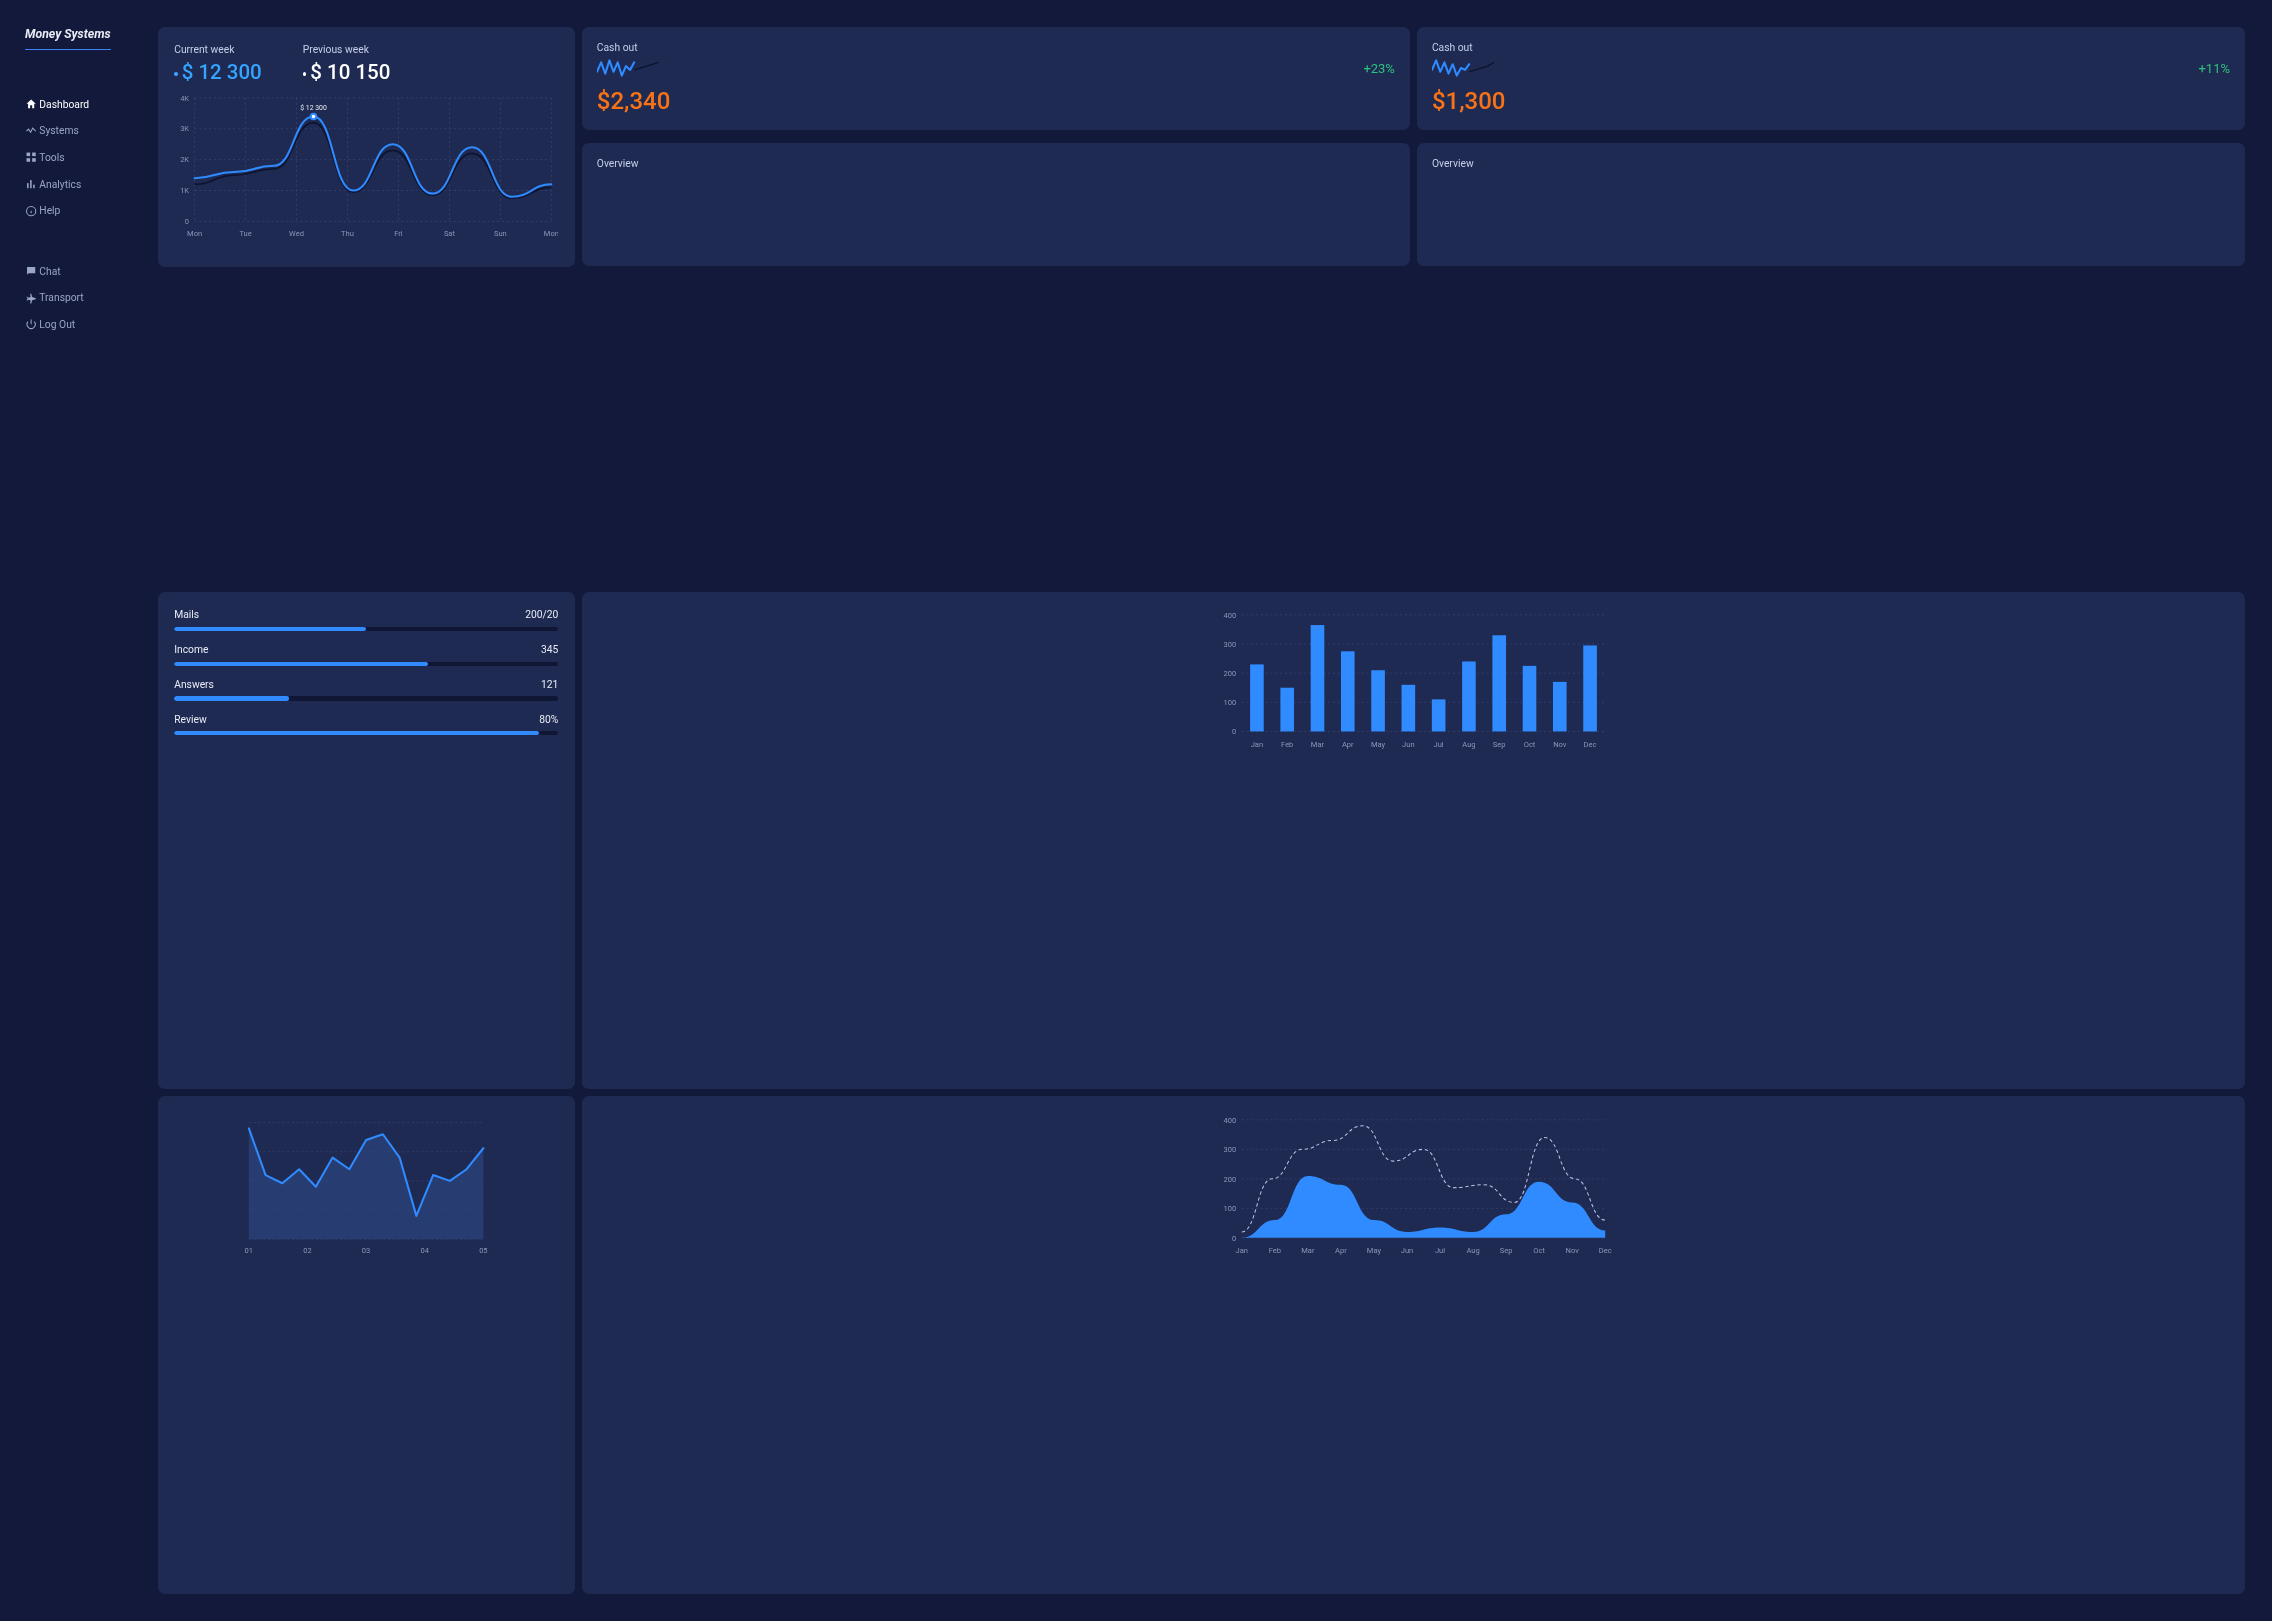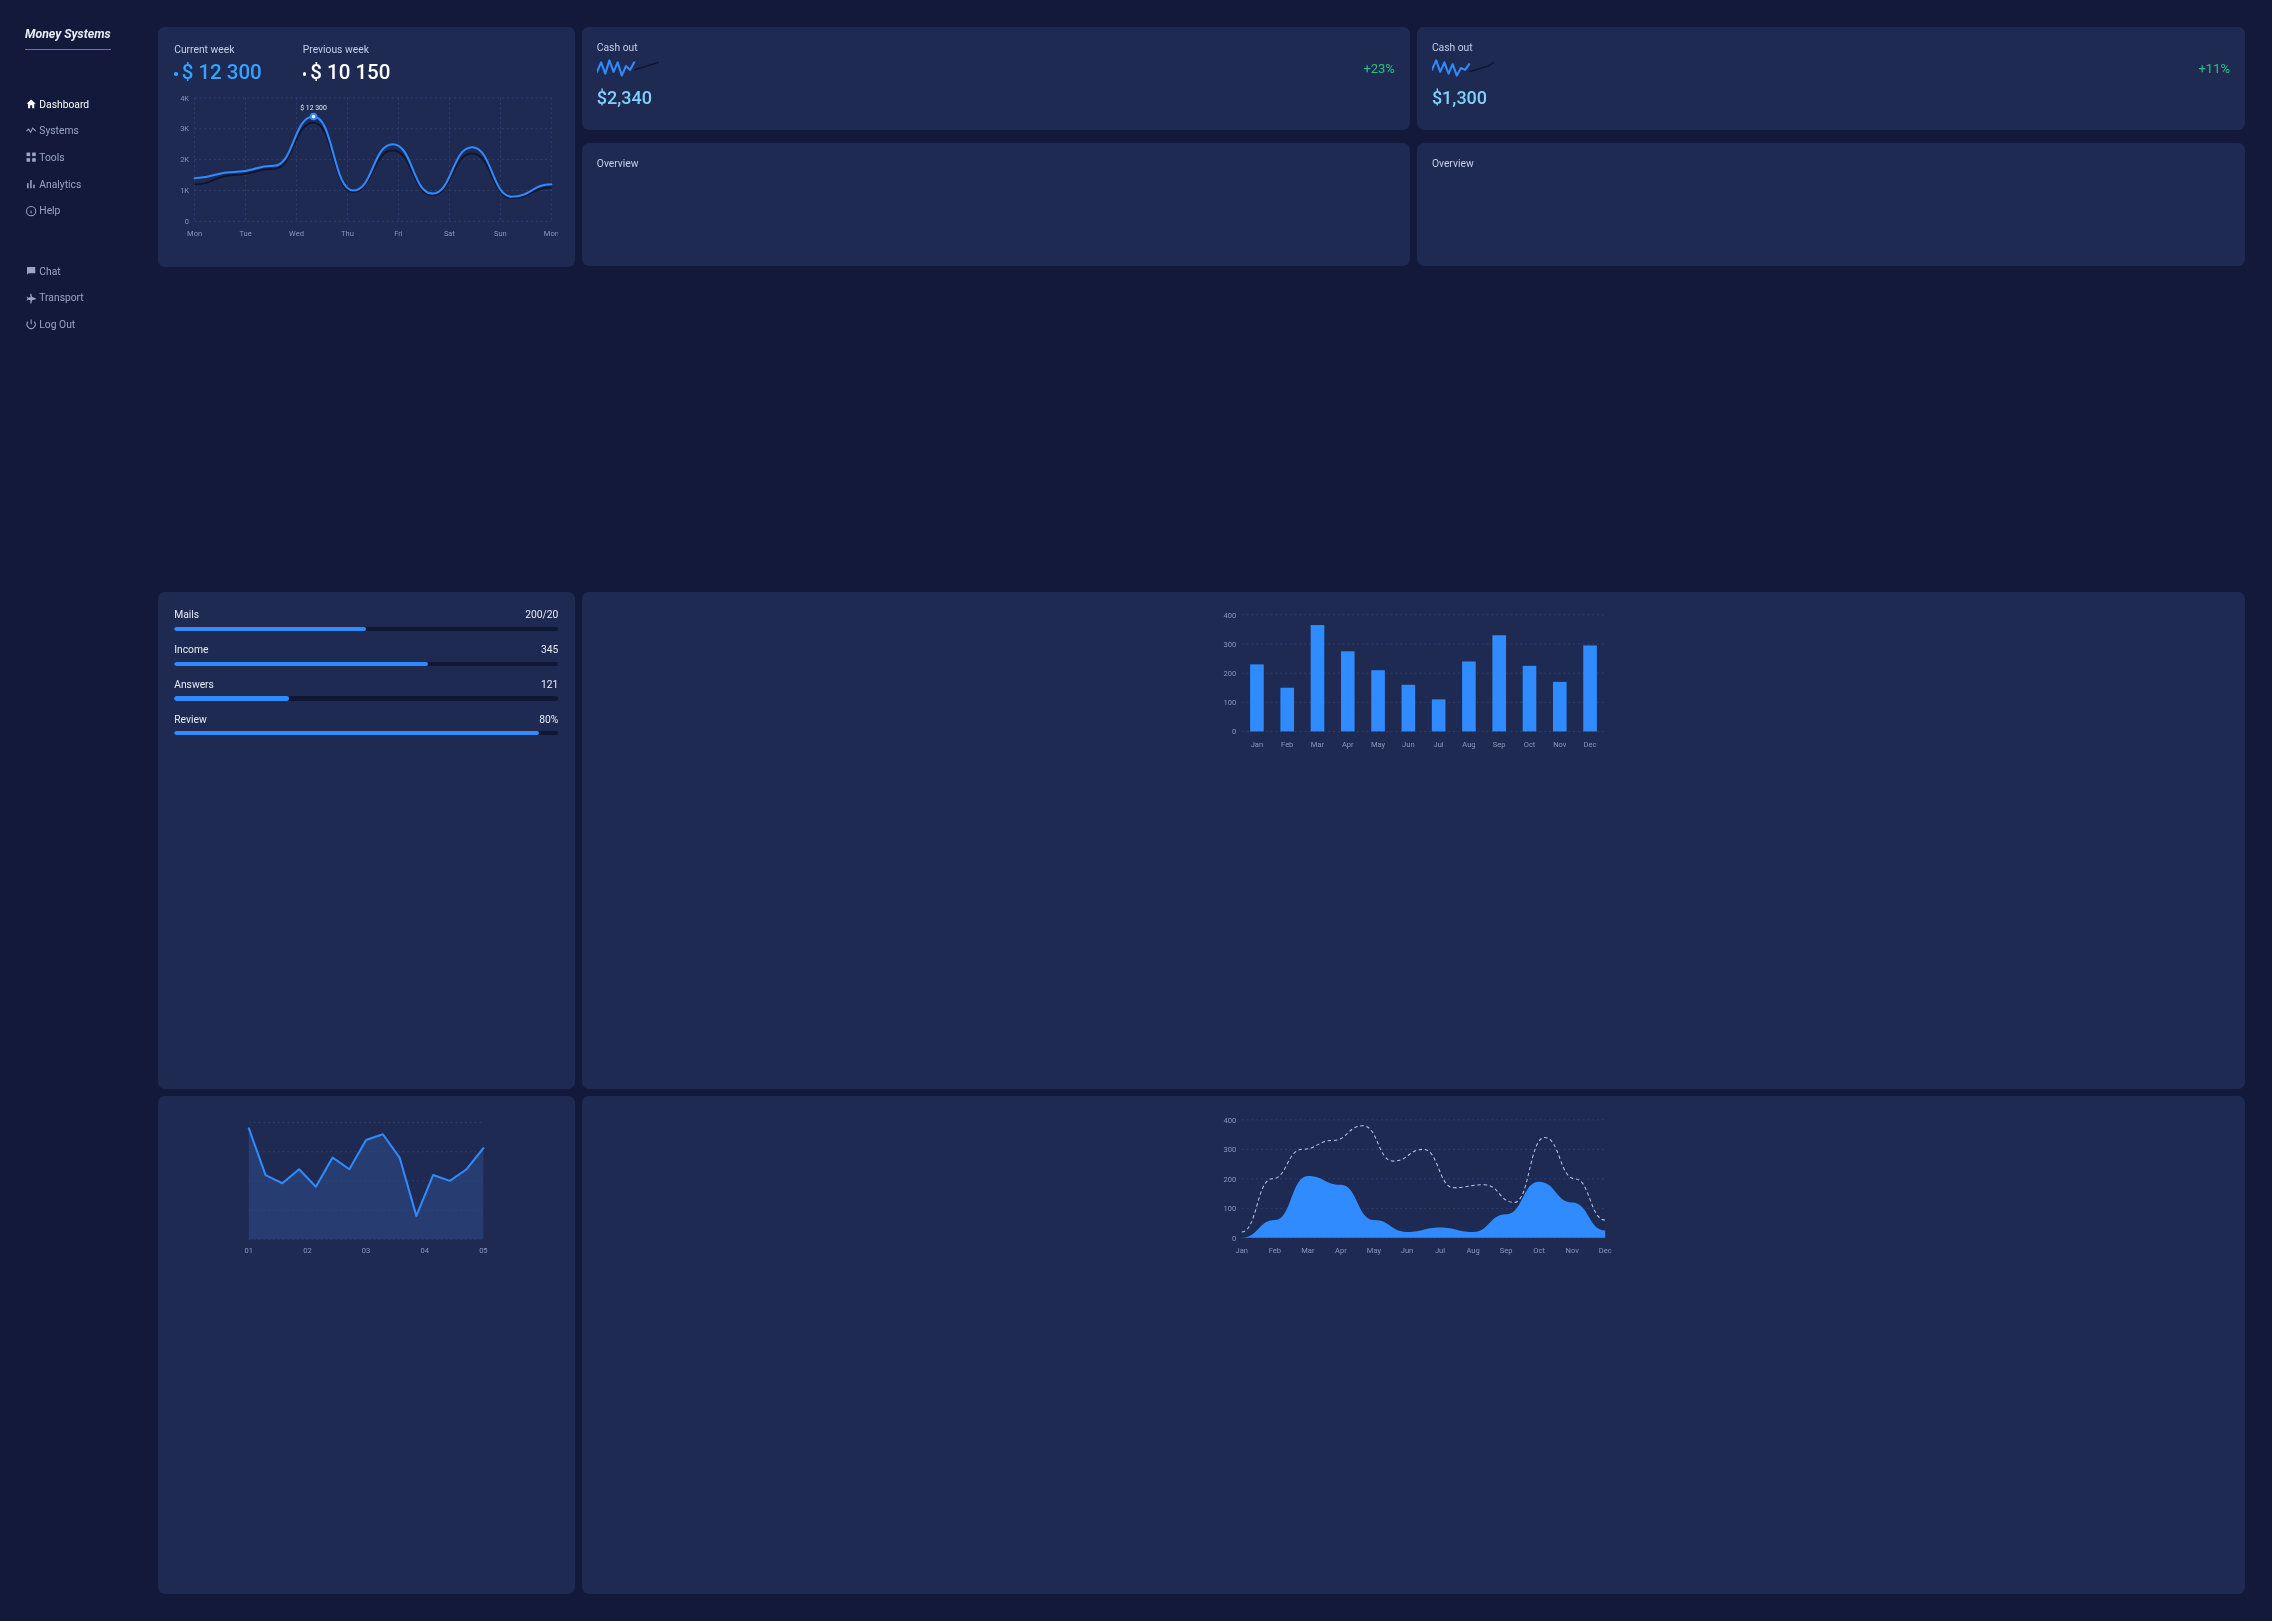--- a/index.html
+++ b/index.html
@@ -68,21 +68,21 @@
 
   .stat-row { display: flex; gap: 41px; margin-bottom: 6.8px; }
   .stat-label { color: #c6cfea; font-size: 10.3px; margin-bottom: 4.1px; }
   .stat-value { font-size: 20.5px; font-weight: 500; }
   .stat-value.bright { color: #36a3ff; }
   .stat-value.white { color: #fff; }
   .dot { display:inline-block; width:3.4px; height:3.4px; border-radius:50%; margin-right:4.1px; vertical-align: middle; background:#36a3ff; }
   .dot.white { background:#fff; }
 
   .cash-title { color:#c6cfea; font-size:10.3px; margin-bottom:5.5px; }
-  .cash-value { font-size:18px; font-weight:500; color:#7dd3fc; margin-top:9.6px; }
+  .cash-value { font-size:24px; font-weight:500; color:#f97316; margin-top:9.6px; }
   .cash-row { display:flex; align-items:center; gap:5.5px; }
   .cash-delta { color:#2ec27e; font-size:13px; margin-left:auto; }
 
   .overview-title { color:#c6cfea; font-size:10.3px; margin-bottom:9.6px; }
   .radial-wrap { display:flex; align-items:center; justify-content:center; height:82px; }
   .radial-pct { font-size:22px; font-weight:500; fill:#fff; }
 
   .progress-row { margin-bottom:12.3px; }
   .progress-head { display:flex; justify-content:space-between; font-size:10.3px; color:#e8ecf5; margin-bottom:5.5px; }
   .progress-track { height:4.1px; background:#0f1735; border-radius:2.1px; overflow:hidden; }

